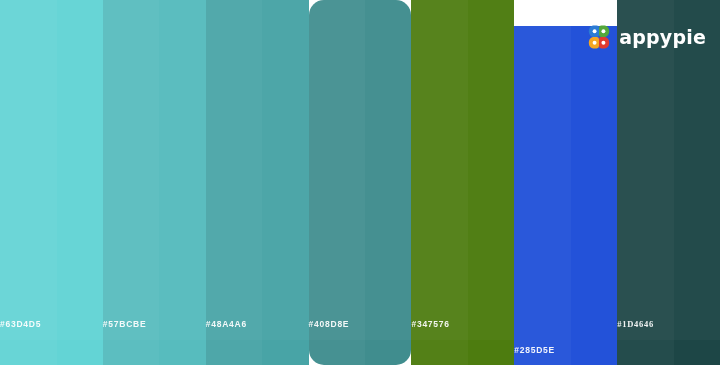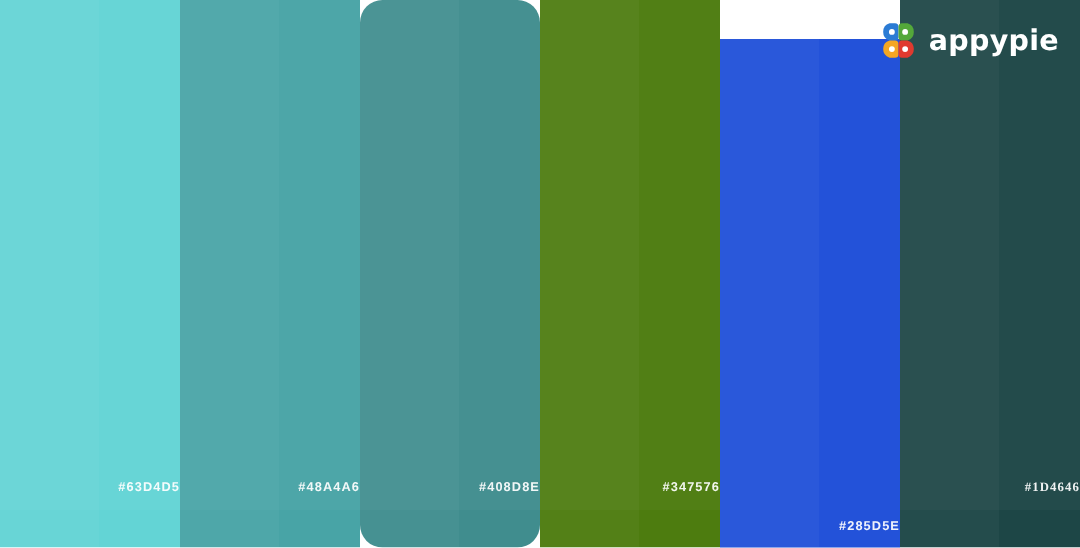--- a/index.html
+++ b/index.html
@@ -17,21 +17,21 @@
     overflow: hidden;
     display: flex;
     flex-direction: row;
   }
   .swatch {
     position: relative;
     flex: 1 1 0;
     height: 100%;
     display: flex;
     align-items: flex-end;
-    justify-content: flex-end;
+    justify-content: flex-start;
   }
   
   .swatch::before {
     content: "";
     position: absolute;
     left: 0;
     top: 0;
     bottom: 0;
     width: 55%;
     background: rgba(255,255,255,0.035);
@@ -56,21 +56,21 @@
     font-size: 8.5px;
     letter-spacing: 0.75px;
     font-weight: 700;
     text-transform: uppercase;
     white-space: nowrap;
     opacity: 0.93;
   }
   
   #brand-logo {
     position: absolute;
-    top: 14px;
+    top: 24px;
     right: 14px;
     z-index: 10;
     display: flex;
     flex-direction: row;
     align-items: center;
     gap: 7px;
   }
   .logo-mark {
     width: 26px;
     height: 26px;
@@ -88,20 +88,23 @@
 </style>
 </head>
 <body style="background: rgb(255, 255, 255);">
 
 <div id="palette-board" style="width: 720px; height: 365px;">
 
   <div class="swatch" style="background: rgb(99, 212, 213);">
     <span class="swatch-label">#63D4D5</span>
   </div>
 
+  <div class="swatch" style="background: rgb(87, 188, 190);">
+    <span class="swatch-label">#57BCBE</span>
+  </div>
 
   <div class="swatch" style="background: rgb(72, 164, 166);">
     <span class="swatch-label">#48A4A6</span>
   </div>
 
   <div class="swatch" style="background: rgb(64, 141, 142); border-radius: 15px;">
     <span class="swatch-label">#408D8E</span>
   </div>
 
   <div class="swatch" style="background: #4d7c0f;">

